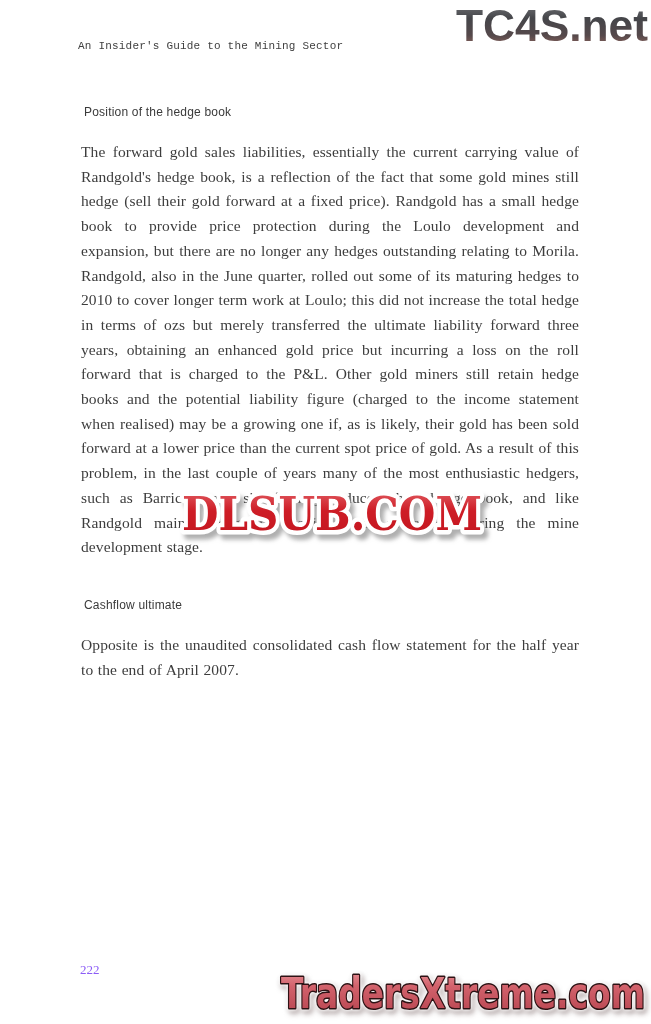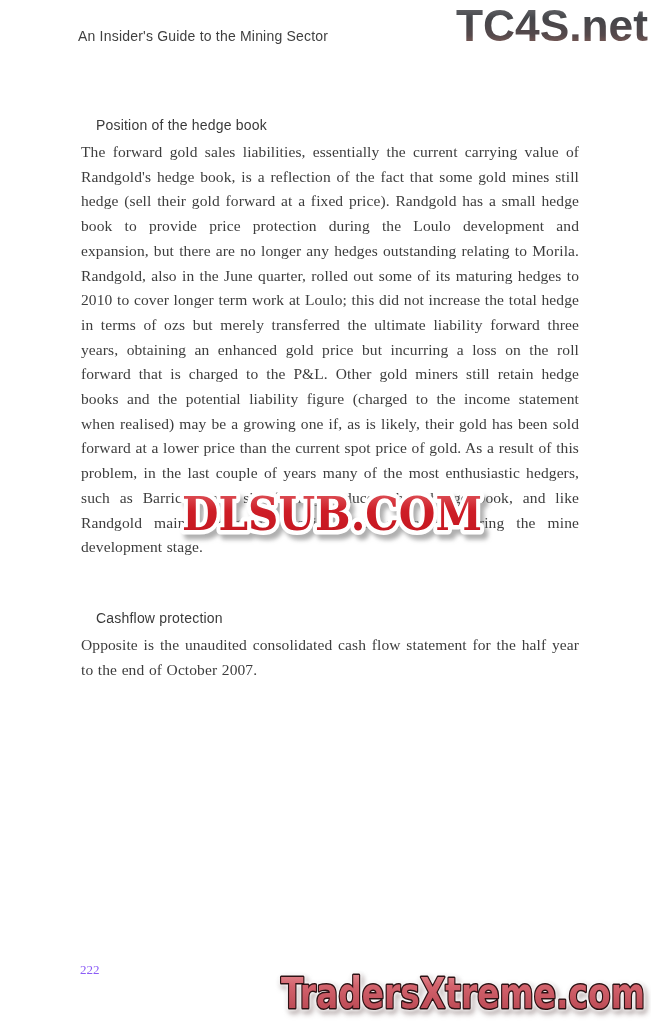--- a/index.html
+++ b/index.html
@@ -7,41 +7,41 @@
     position: relative;
     width: 651px;
     height: 1024px;
     background: #ffffff;
     overflow: hidden;
     font-family: "Liberation Serif", serif;
   }
   .running-header {
     position: absolute;
     left: 78px;
-    top: 28px;
-    font-family: Liberation Sans, sans-serif;
-    font-size: 14px;
+    top: 40px;
+    font-family: Liberation Mono, monospace;
+    font-size: 11px;
     letter-spacing: 0.2px;
     color: #3f3f3f;
     white-space: nowrap;
   }
   .tc4s-svg {
     position: absolute;
     top: 3px;
     right: 1px;
     width: 196px;
     height: 46px;
   }
   .section-heading {
     position: absolute;
     left: 80px;
-    margin: 16px;
+    margin: 4px;
     font-family: "Liberation Sans", sans-serif;
     font-weight: 400;
-    font-size: 14px;
+    font-size: 12px;
     letter-spacing: 0.2px;
     color: #3a3a3a;
     white-space: nowrap;
   }
   #heading-1 { top: 101px; }
   #heading-2 { top: 594px; }
   .body-para {
     position: absolute;
     left: 80px;
     width: 498px;
@@ -109,23 +109,23 @@
     <defs>
       <linearGradient id="dlgrad" x1="0" y1="0" x2="0" y2="1">
         <stop offset="0%" stop-color="#e4666c"></stop>
         <stop offset="45%" stop-color="#ce1d26"></stop>
         <stop offset="100%" stop-color="#c2151e"></stop>
       </linearGradient>
     </defs>
     <text x="162" y="51" text-anchor="middle" font-family="DejaVu Serif, serif" font-weight="bold" font-size="47" textLength="300" lengthAdjust="spacingAndGlyphs" fill="url(#dlgrad)" stroke="#ffffff" stroke-width="9" paint-order="stroke" stroke-linejoin="round">DLSUB.COM</text>
   </svg>
 
-  <h2 class="section-heading" id="heading-2">Cashflow protection</h2>
+  <h2 class="section-heading" id="heading-2">Cashflow ultimate</h2>
 
-  <p class="body-para" id="para-2">Opposite is the unaudited consolidated cash flow statement for the half year to the end of October 2007.</p>
+  <p class="body-para" id="para-2">Opposite is the unaudited consolidated cash flow statement for the half year to the end of April 2007.</p>
 
   <div class="page-number">222</div>
 
   <svg class="traders-svg" viewBox="0 0 374 61">
     <defs>
       <linearGradient id="trgrad" x1="0" y1="0" x2="0" y2="1">
         <stop offset="0%" stop-color="#e8949a"></stop>
         <stop offset="35%" stop-color="#d2626c"></stop>
         <stop offset="100%" stop-color="#b5424d"></stop>
       </linearGradient>

